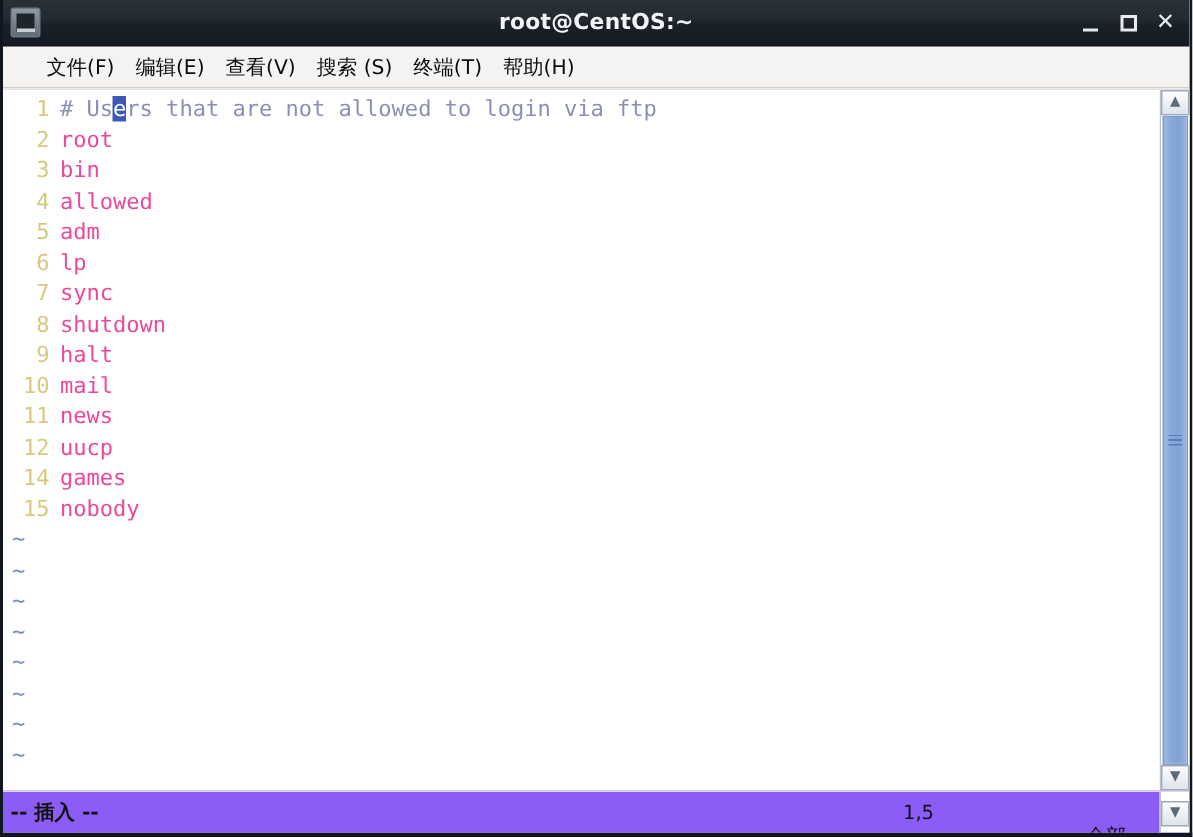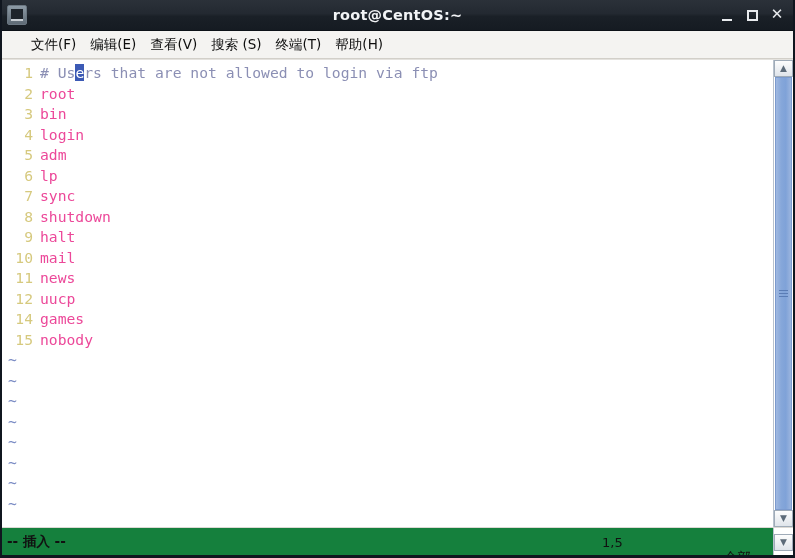--- a/index.html
+++ b/index.html
@@ -216,21 +216,21 @@
     height: 7px;
     background-image: linear-gradient(to bottom,
       #5a7cb5 0px, #5a7cb5 1px, transparent 1px, transparent 3px,
       #5a7cb5 3px, #5a7cb5 4px, transparent 4px, transparent 6px,
       #5a7cb5 6px, #5a7cb5 7px);
   }
 
   
   #statusbar {
     height: 29px;
-    background: #15803d;
+    background: #8b5cf6;
     border-top: 1px solid #dcd9d4;
     display: flex;
     align-items: center;
     box-sizing: border-box;
     position: relative;
   }
   #status-mode {
     font-family: "DejaVu Sans", sans-serif;
     font-size: 13.5px;
     font-weight: bold;
@@ -299,21 +299,21 @@
     <div class="menu-item">搜索 (S)</div>
     <div class="menu-item">终端(T)</div>
     <div class="menu-item">帮助(H)</div>
   </div>
 
   <div id="editor-wrap">
     <div id="editor">
         <div class="row"><span class="lineno">1</span><span class="code comment"><span># Us</span><span class="cursor">e</span><span>rs that are not allowed to login via ftp</span></span></div>
         <div class="row"><span class="lineno">2</span><span class="code">root</span></div>
         <div class="row"><span class="lineno">3</span><span class="code">bin</span></div>
-        <div class="row"><span class="lineno">4</span><span class="code">login</span></div>
+        <div class="row"><span class="lineno">4</span><span class="code">allowed</span></div>
         <div class="row"><span class="lineno">5</span><span class="code">adm</span></div>
         <div class="row"><span class="lineno">6</span><span class="code">lp</span></div>
         <div class="row"><span class="lineno">7</span><span class="code">sync</span></div>
         <div class="row"><span class="lineno">8</span><span class="code">shutdown</span></div>
         <div class="row"><span class="lineno">9</span><span class="code">halt</span></div>
         <div class="row"><span class="lineno">10</span><span class="code">mail</span></div>
         <div class="row"><span class="lineno">11</span><span class="code">news</span></div>
         <div class="row"><span class="lineno">12</span><span class="code">uucp</span></div>
         <div class="row"><span class="lineno">14</span><span class="code">games</span></div>
         <div class="row"><span class="lineno">15</span><span class="code">nobody</span></div>

